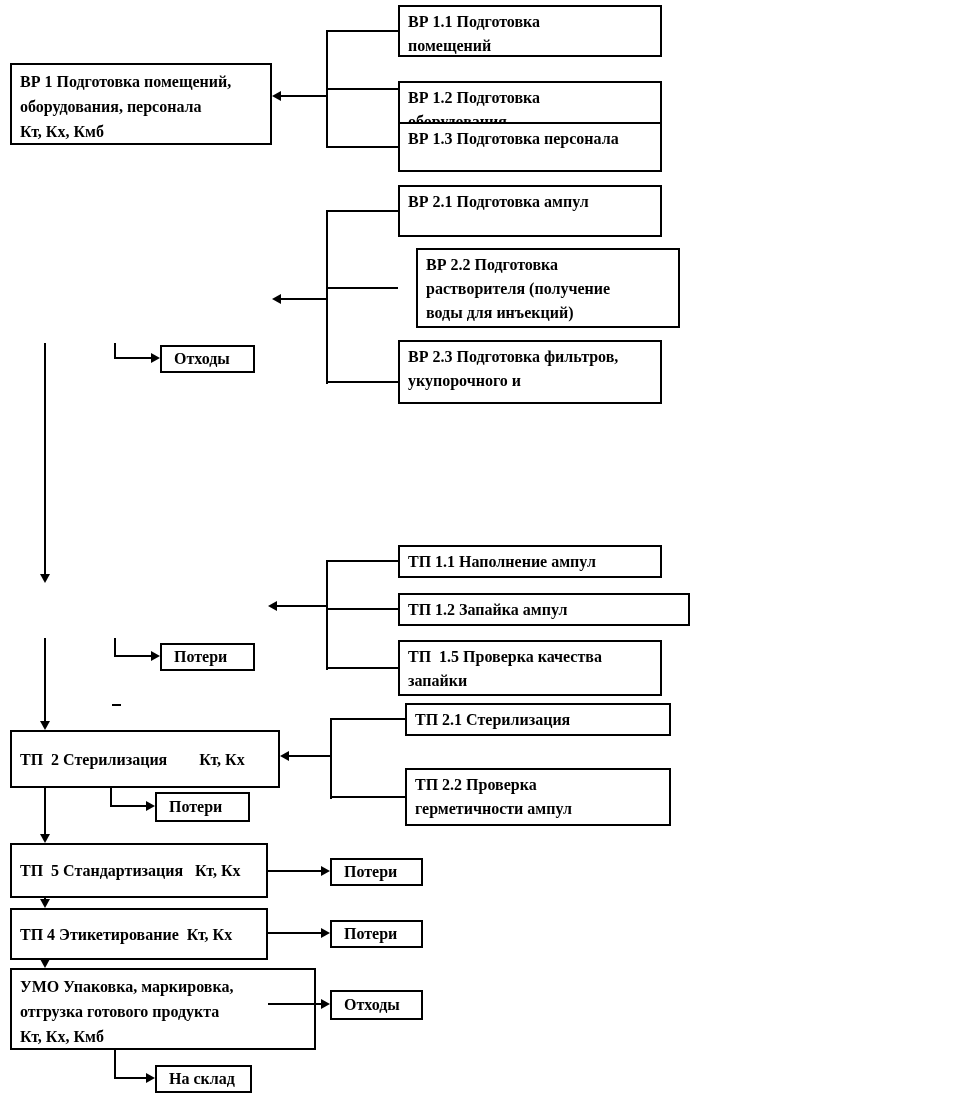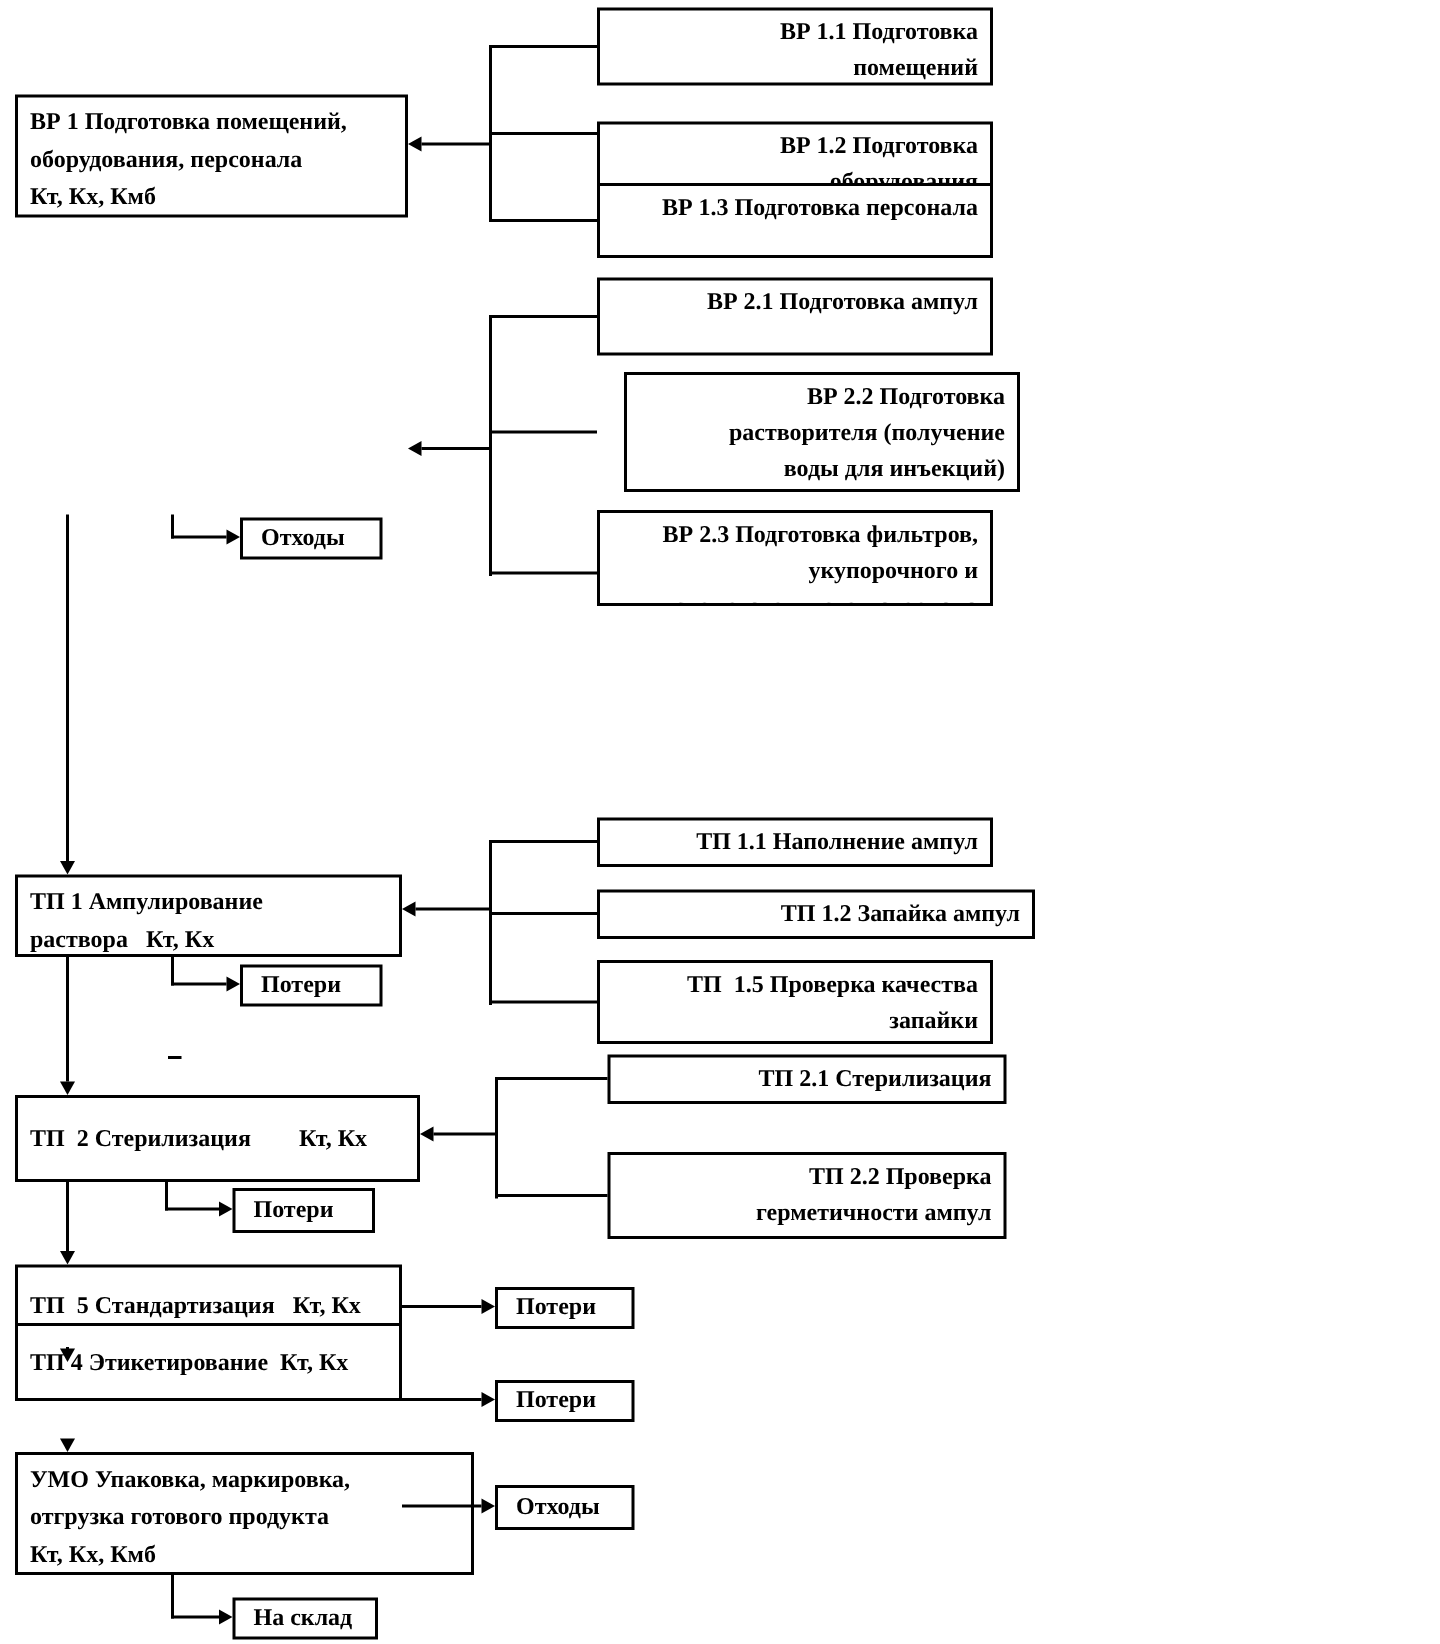--- a/index.html
+++ b/index.html
@@ -7,36 +7,36 @@
     position:relative;width:960px;height:1096px;background:#fff;
     font-family:"Liberation Serif","DejaVu Serif",serif;
     font-weight:bold;color:#000;
   }
   .box{
     position:absolute;border:2px solid #000;background:#fff;
     box-sizing:border-box;white-space:pre-wrap;
     font-size:16px;overflow:hidden;
   }
   .stage{padding:4px 8px;line-height:25px;}
-  .sub{padding:3px 8px;line-height:24px;text-align:right;}
+  .sub{padding:3px 8px;line-height:24px;}
   .out{display:flex;align-items:center;padding-left:12px;line-height:18px;}
   .vc{display:flex;align-items:center;}
   .ln{position:absolute;background:#000;}
   .ah{position:absolute;width:0;height:0;}
   .ah.left{border-top:5px solid transparent;border-bottom:5px solid transparent;border-right:9px solid #000;}
   .ah.right{border-top:5px solid transparent;border-bottom:5px solid transparent;border-left:9px solid #000;}
   .ah.down{border-left:5px solid transparent;border-right:5px solid transparent;border-top:9px solid #000;}
 
   
   .vr1{left:10px;top:63px;width:262px;height:82px;}
   .vr2{left:10px;top:263px;width:262px;height:80px;}
   .tp1{left:10px;top:583px;width:258px;height:55px;}
   .tp2{left:10px;top:730px;width:270px;height:58px;}
   .tp3{left:10px;top:843px;width:258px;height:55px;}
-  .tp4{left:10px;top:882px;width:258px;height:52px;}
+  .tp4{left:10px;top:908px;width:258px;height:52px;}
   .umo{left:10px;top:968px;width:306px;height:82px;}
 
   
   .vr11{left:398px;top:5px;width:264px;height:52px;}
   .vr12{left:398px;top:62px;width:264px;height:55px;margin-top:19px;}
   .vr13{left:398px;top:122px;width:264px;height:50px;}
   .vr21{left:398px;top:185px;width:264px;height:52px;}
   .vr22{left:416px;top:248px;width:264px;height:80px;}
   .vr23{left:398px;top:340px;width:264px;height:64px;}
   .tp11{left:398px;top:545px;width:264px;height:33px;}
@@ -118,22 +118,20 @@
   .stray{left:112px;top:704px;width:9px;height:2px;}
 </style>
 </head>
 <body>
 
 <div class="canvas">
 
   <div class="box stage vr1">ВР 1 Подготовка помещений,
 оборудования, персонала
 Кт, Кх, Кмб</div>
-  <div class="box stage tp1">ТП 1 Ампулирование
-раствора   Кт, Кх</div>
   <div class="box stage vc tp2">ТП  2 Стерилизация        Кт, Кх</div>
   <div class="box stage vc tp3">ТП  5 Стандартизация   Кт, Кх</div>
   <div class="box stage vc tp4">ТП 4 Этикетирование  Кт, Кх</div>
   <div class="box stage umo">УМО Упаковка, маркировка,
 отгрузка готового продукта
 Кт, Кх, Кмб</div>
 
   <div class="box sub vr11">ВР 1.1 Подготовка
 помещений</div>
   <div class="box sub vr12">ВР 1.2 Подготовка

